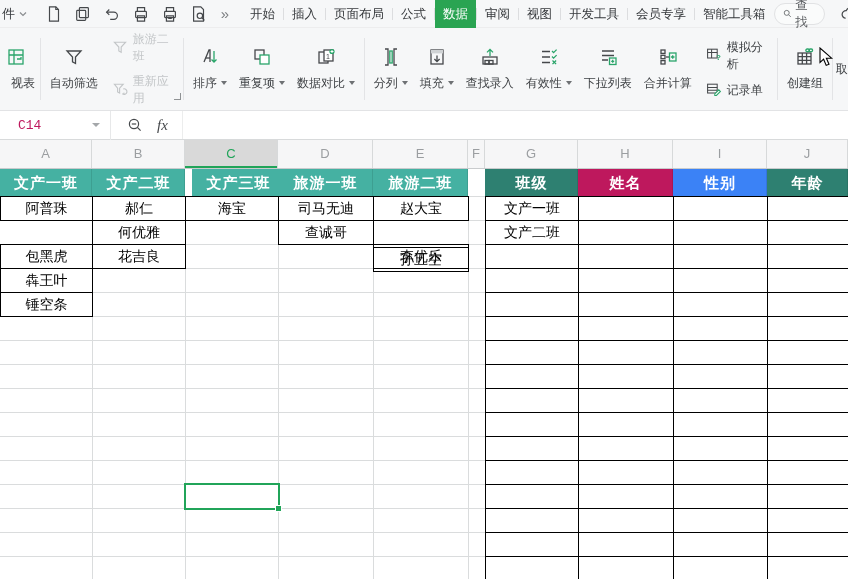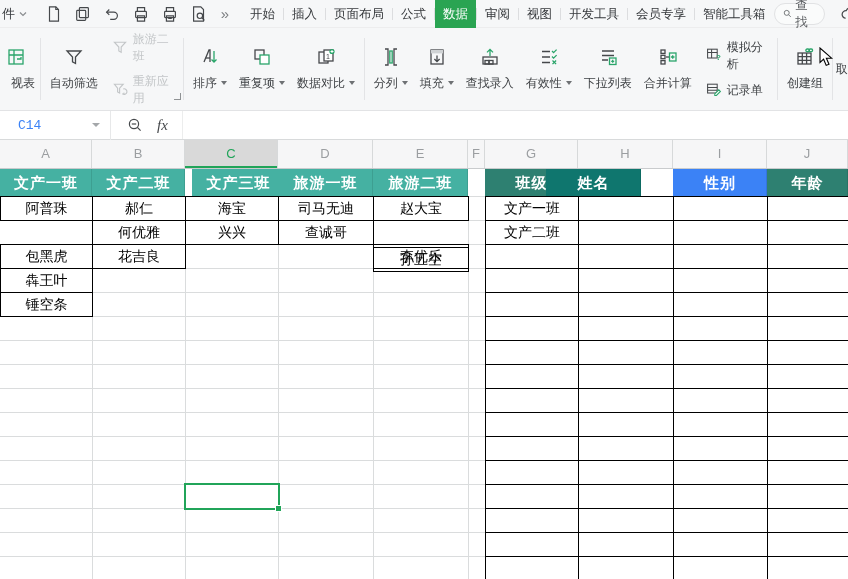--- a/index.html
+++ b/index.html
@@ -41,21 +41,21 @@
   .caret { display:inline-block; width:0; height:0; border-left:3.5px solid transparent;
     border-right:3.5px solid transparent; border-top:4px solid #6e7174; margin-left:2px; }
   .launcher { position:absolute; right:-1px; bottom:4px; width:7px; height:7px;
     border-right:1.4px solid #8f9294; border-bottom:1.4px solid #8f9294; }
   .rspacer { flex:1; }
 
   
   #formula-bar { position:absolute; left:0; top:111px; width:848px; height:29px; background:#fff;
     border-bottom:1px solid #d8dadb; display:flex; align-items:center; }
   .name-box { width:110px; height:100%; display:flex; align-items:center; padding-left:18px;
-    font-size:13px; color:#3b82f6; font-family:"Liberation Mono","DejaVu Sans Mono",monospace; }
+    font-size:13px; color:#be185d; font-family:"Liberation Mono","DejaVu Sans Mono",monospace; }
   .nb-caret { margin-left:auto; margin-right:10px; width:0; height:0; border-left:4px solid transparent;
     border-right:4px solid transparent; border-top:4.5px solid #a4a7aa; }
   .fb-sep { width:1px; height:29px; background:#e7e8e9; }
   .fb-zoom { margin-left:16px; color:#45484b; display:inline-flex; }
   .fb-fx { margin-left:14px; font-size:15px; font-style:italic; color:#45484b;
     font-family:"Liberation Serif","DejaVu Serif",serif; }
   .fb-input { flex:1; height:100%; margin-left:14px; border-left:1px solid #eceded; font-size:13px; color:#000; }
 
   
   #col-headers { position:absolute; left:0; top:140px; width:848px; height:29px; background:#f6f6f7;
@@ -401,32 +401,31 @@
       <div class="hline" style="top: 315px;"></div>
       <div class="hline" style="top: 339px;"></div>
       <div class="hline" style="top: 363px;"></div>
       <div class="hline" style="top: 387px;"></div>
       <div class="teal" style="left: 0px; width: 92px; background: rgb(69, 177, 162);">文产一班</div>
       <div class="teal" style="left: 92px; width: 93px; background: rgb(69, 177, 162);">文产二班</div>
       <div class="teal" style="left: 192px; width: 93px; background: rgb(69, 177, 162);">文产三班</div>
       <div class="teal" style="left: 278px; width: 95px; background: rgb(69, 177, 162);">旅游一班</div>
       <div class="teal" style="left: 373px; width: 95px; background: rgb(69, 177, 162);">旅游二班</div>
       <div class="teal" style="left: 485px; width: 93px; background: rgb(46, 128, 113);">班级</div>
-      <div class="teal" style="left: 546px; width: 95px; background: #0f766e;">姓名</div>
+      <div class="teal" style="left: 578px; width: 95px; background: #be185d;">姓名</div>
       <div class="teal" style="left: 673px; width: 94px; background: #3b82f6;">性别</div>
       <div class="teal" style="left: 767px; width: 81px; background: rgb(46, 128, 113);">年龄</div>
       <div class="bcell" style="left: 0px; top: 27px; width: 93px; height: 25px; line-height: 23px;">阿普珠</div>
       <div class="bcell" style="left: 0px; top: 75px; width: 93px; height: 25px; line-height: 23px;">包黑虎</div>
       <div class="bcell" style="left: 0px; top: 99px; width: 93px; height: 25px; line-height: 23px;">犇王叶</div>
       <div class="bcell" style="left: 0px; top: 123px; width: 93px; height: 25px; line-height: 23px;">锤空条</div>
       <div class="bcell" style="left: 92px; top: 27px; width: 94px; height: 25px; line-height: 23px;">郝仁</div>
       <div class="bcell" style="left: 92px; top: 51px; width: 94px; height: 25px; line-height: 23px;">何优雅</div>
       <div class="bcell" style="left: 92px; top: 75px; width: 94px; height: 25px; line-height: 23px;">花吉良</div>
       <div class="bcell" style="left: 185px; top: 27px; width: 94px; height: 25px; line-height: 23px;">海宝</div>
-      <div class="bcell" style="left: 185px; top: 51px; width: 94px; height: 25px; line-height: 23px;">兴兴</div>
       <div class="bcell" style="left: 278px; top: 27px; width: 96px; height: 25px; line-height: 23px;">司马无迪</div>
       <div class="bcell" style="left: 278px; top: 51px; width: 96px; height: 25px; line-height: 23px;">查诚哥</div>
       <div class="bcell" style="left: 373px; top: 27px; width: 96px; height: 25px; line-height: 23px;">赵大宝</div>
       <div class="bcell" style="left: 373px; top: 51px; width: 96px; height: 25px; line-height: 23px; margin-top: 27px;">孙五空</div>
       <div class="bcell" style="left: 373px; top: 75px; width: 96px; height: 25px; line-height: 23px;">李优乐</div>
       <div class="bcell" style="left: 485px; top: 27px; width: 94px; height: 25px; line-height: 23px;">文产一班</div>
       <div class="bcell" style="left: 578px; top: 27px; width: 96px; height: 25px; line-height: 23px;"></div>
       <div class="bcell" style="left: 673px; top: 27px; width: 95px; height: 25px; line-height: 23px;"></div>
       <div class="bcell" style="left: 767px; top: 27px; width: 82px; height: 25px; line-height: 23px;"></div>
       <div class="bcell" style="left: 485px; top: 51px; width: 94px; height: 25px; line-height: 23px;">文产二班</div>

